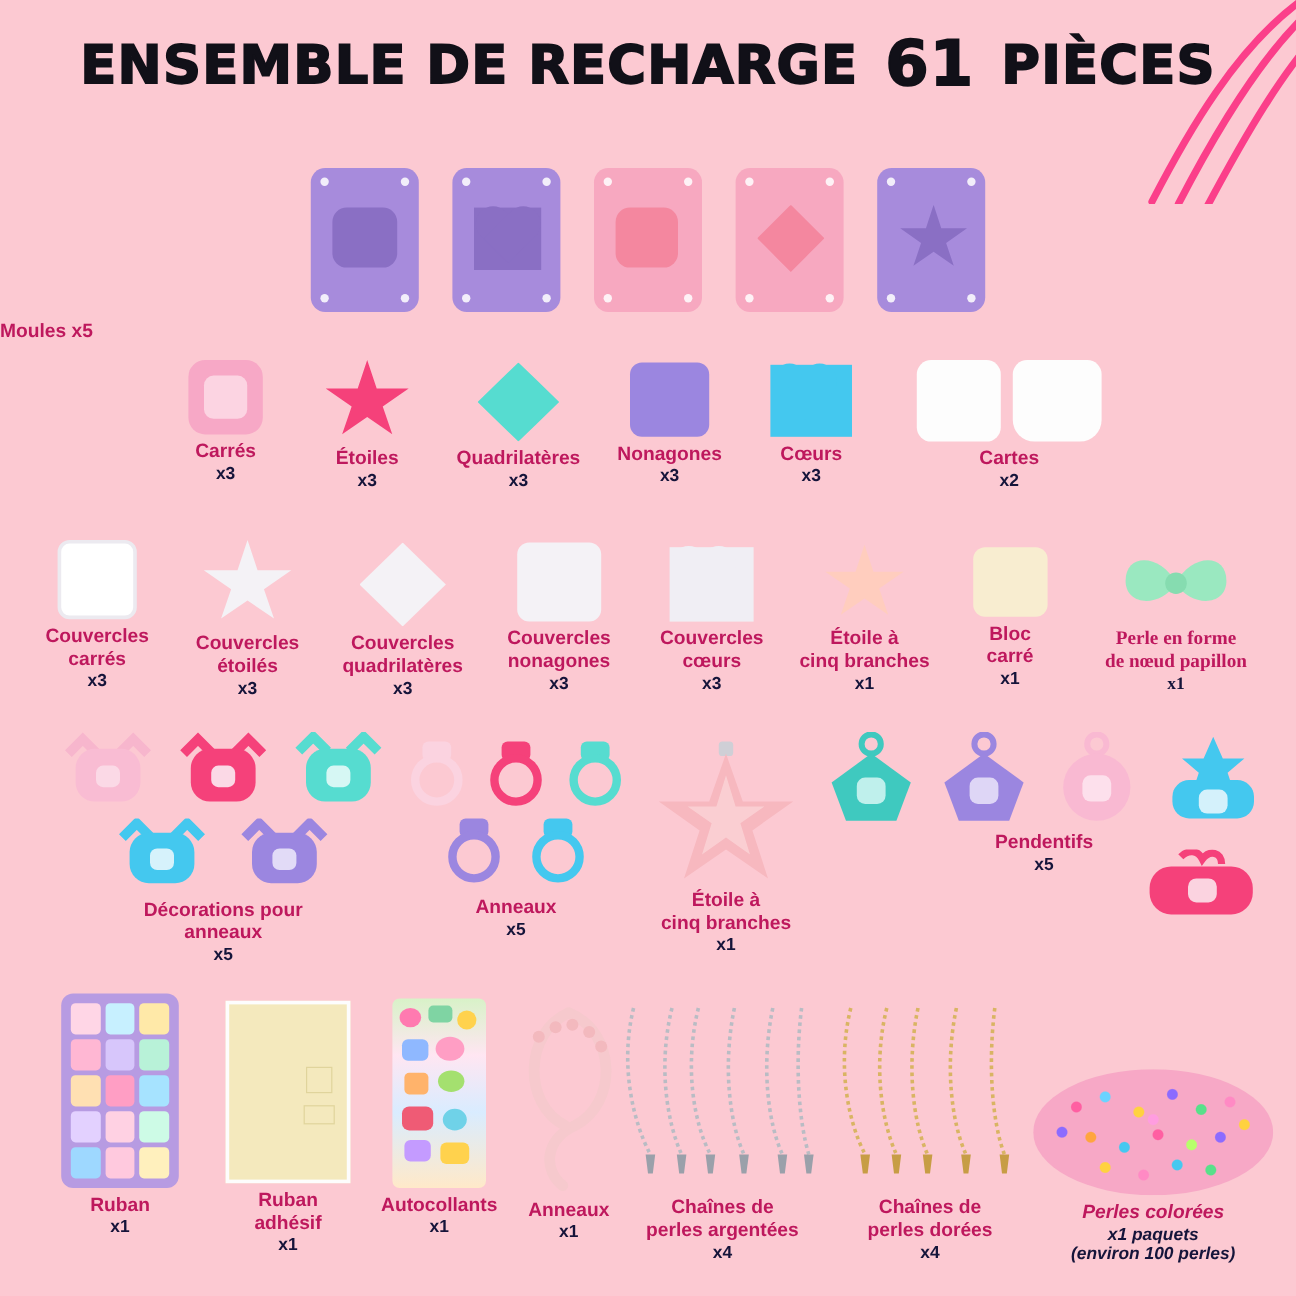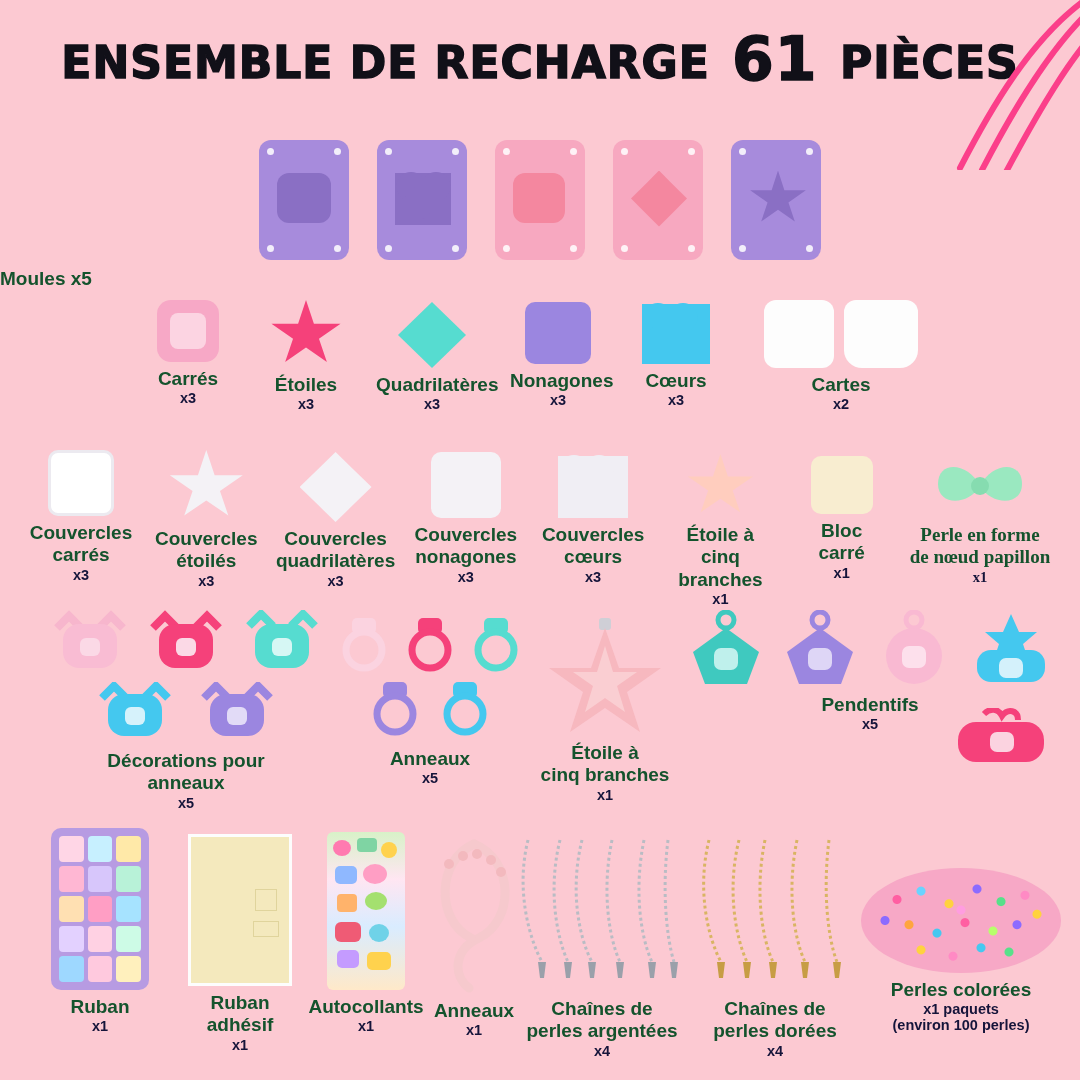--- a/index.html
+++ b/index.html
@@ -23,35 +23,35 @@
     display:inline-block;
     font-family:"DejaVu Sans", sans-serif;
     font-weight:bold;
     font-size:44px;
     letter-spacing:1px;
     color:#111018;
     -webkit-text-stroke: 1.5px #111018;
     white-space:nowrap;
   }
   .title .count {
-    font-size:60px;
+    font-size:52px;
     margin:0 6px;
     position:relative;
     top:2px;
   }
   .swoosh { position:absolute; top:0; right:0; width:160px; height:170px; }
 
   
   .row { position:absolute; }
   .cell { position:absolute; text-align:center; }
   .caption {
-    font-size:19px;
+    font-size:16px;
     font-weight:bold;
     line-height:1.18;
-    color:#14532d;
+    color:#be185d;
     margin-top:6px;
     white-space:pre-line;
   }
   .qty { font-size:14.5px; font-weight:bold; color:#15143a; }
 
   
   .mold {
     width:90px; height:120px; border-radius:12px;
     position:relative;
     box-shadow: inset 0 0 0 0 rgba(0,0,0,0);
@@ -522,21 +522,21 @@
           <path d="M74 130 l8 0 l-2 16 l-4 0 z"></path>
             <path d="M106 130 l8 0 l-2 16 l-4 0 z"></path>
           <path d="M138 130 l8 0 l-2 16 l-4 0 z"></path>
         </g>
       </svg>
       <div class="caption">Chaînes de
 perles dorées</div>
       <div class="qty">x4</div>
     </div>
 
-    <div class="cell" style="left:856px;top:40px;width:210px;">
+    <div class="cell" style="left:856px;top:63px;width:210px;font-style:italic;">
       <div class="oval-beads" style="margin:0 auto;"></div>
       <div class="caption">Perles colorées</div>
       <div class="qty">x1 paquets</div>
       <div class="qty">(environ 100 perles)</div>
     </div>
 
   </div>
 
 </div>
 

